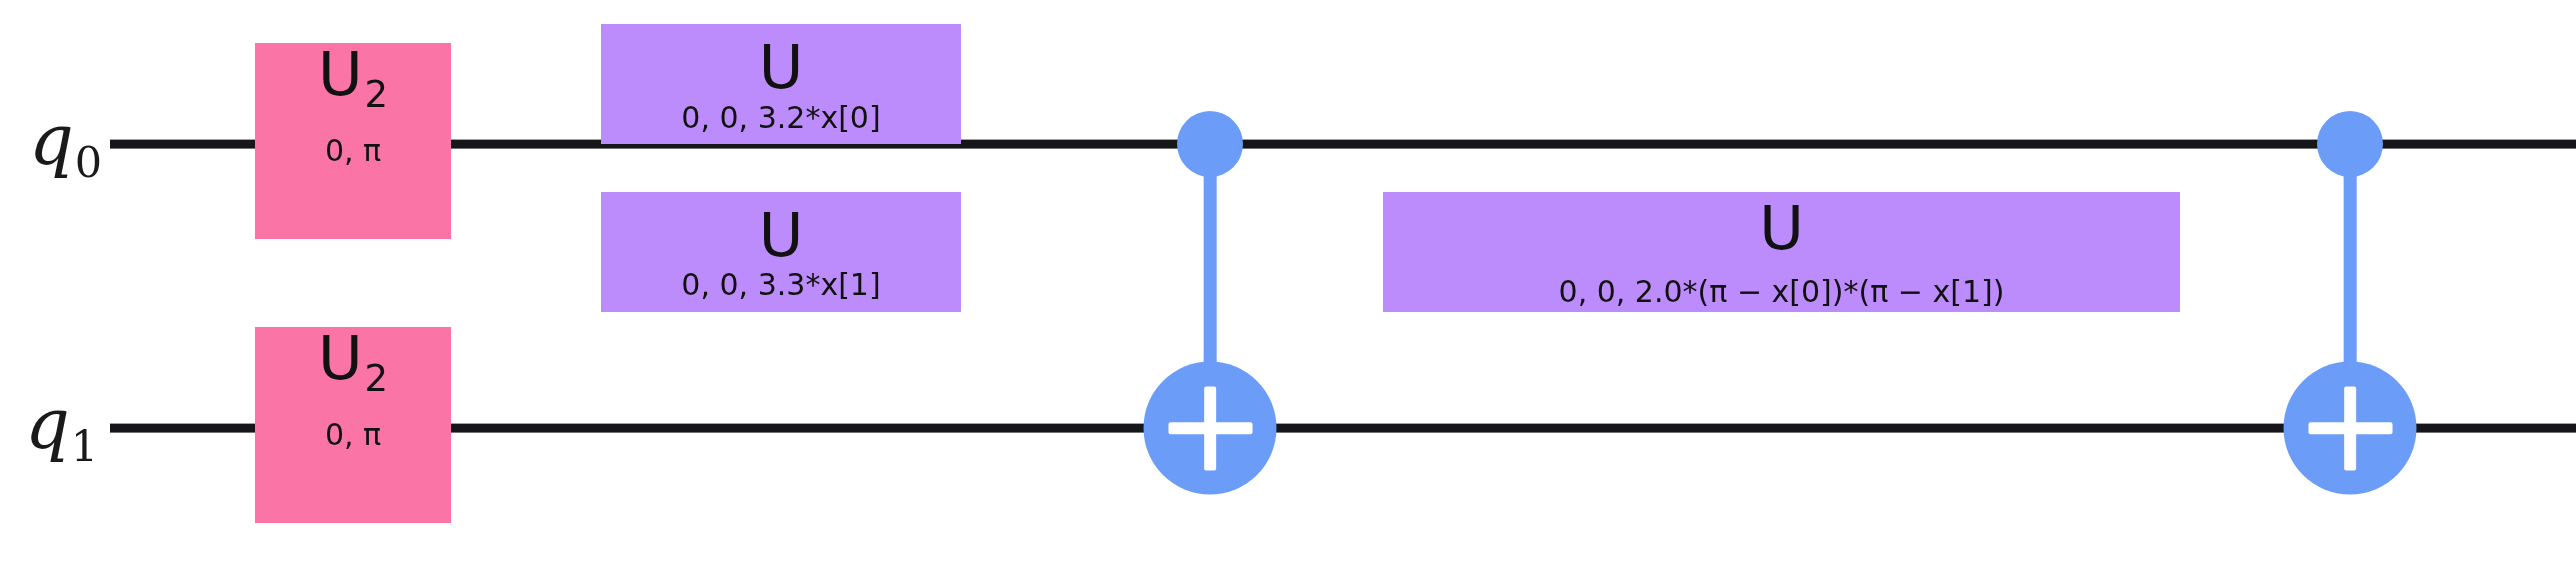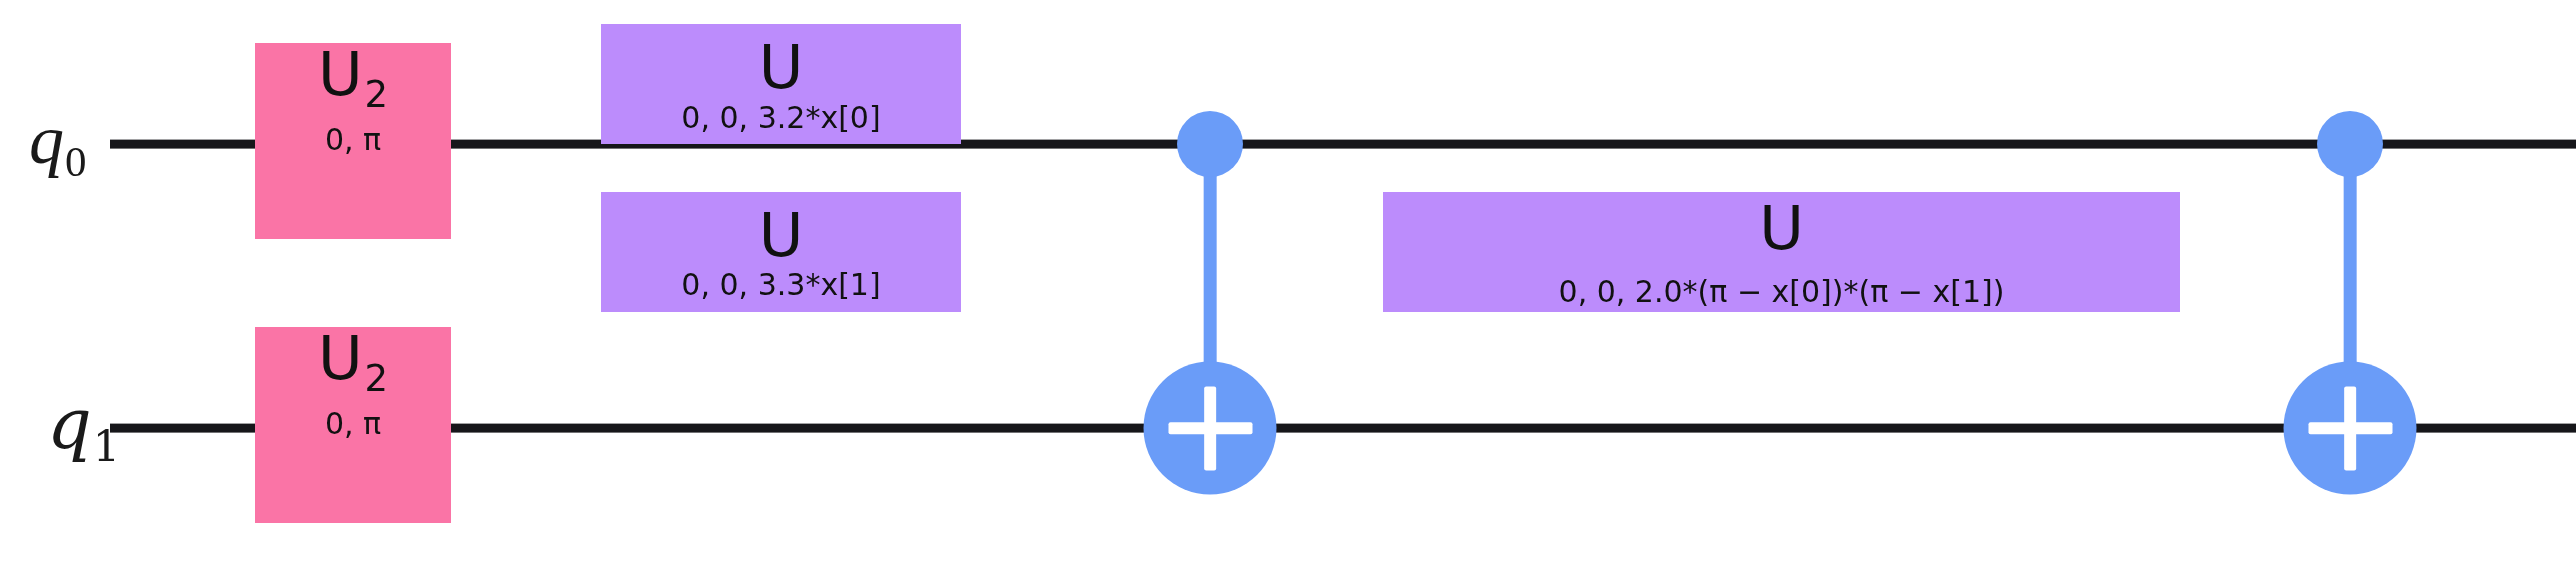--- a/index.html
+++ b/index.html
@@ -54,21 +54,21 @@
   .gate .main .sub{
     font-size:37px;
     vertical-align:-0.32em;
     margin-left:2px;
   }
   .gate .params{
     font-family:"DejaVu Sans",sans-serif;
     font-size:30px;
     line-height:1;
     white-space:nowrap;
-    margin-top:12px;
+    margin-top:23px;
   }
 
   
   .ctrl-dot{
     position:absolute;
     border-radius:50%;
     transform:translate(-50%,-50%);
   }
   .ctrl-line{
     position:absolute;
@@ -97,24 +97,24 @@
   }
 </style>
 </head>
 <body>
 
 <div id="circuit" style="width: 2576px; height: 570px; background: rgb(255, 255, 255);">
 
   <div class="wire" id="wire-q0" style="left: 110px; width: 2466px; top: 144px; background: rgb(22, 22, 26);"></div>
   <div class="wire" id="wire-q1" style="left: 110px; width: 2466px; top: 428px; background: rgb(22, 22, 26);"></div>
 
-  <div class="qlabel" id="qlabel-0" style="left: 29px; top: 144px; color: rgb(26, 26, 26); font-family: Liberation Serif, serif;">
+  <div class="qlabel" id="qlabel-0" style="left: 29px; top: 144px; color: rgb(26, 26, 26);">
     <span class="base">q</span><span class="sub">0</span>
   </div>
-  <div class="qlabel" id="qlabel-1" style="left: 47px; top: 428px; color: rgb(26, 26, 26);">
+  <div class="qlabel" id="qlabel-1" style="left: 25px; top: 428px; color: rgb(26, 26, 26);">
     <span class="base">q</span><span class="sub">1</span>
   </div>
 
   <div class="gate" id="gate-0" style="left: 255px; top: 43px; width: 196px; height: 196px; background: rgb(250, 116, 166); color: rgb(17, 17, 17);">
     <div class="main">
       <span>U</span><span class="sub">2</span>
     </div>
     <div class="params">0, π</div>
   </div>
 

